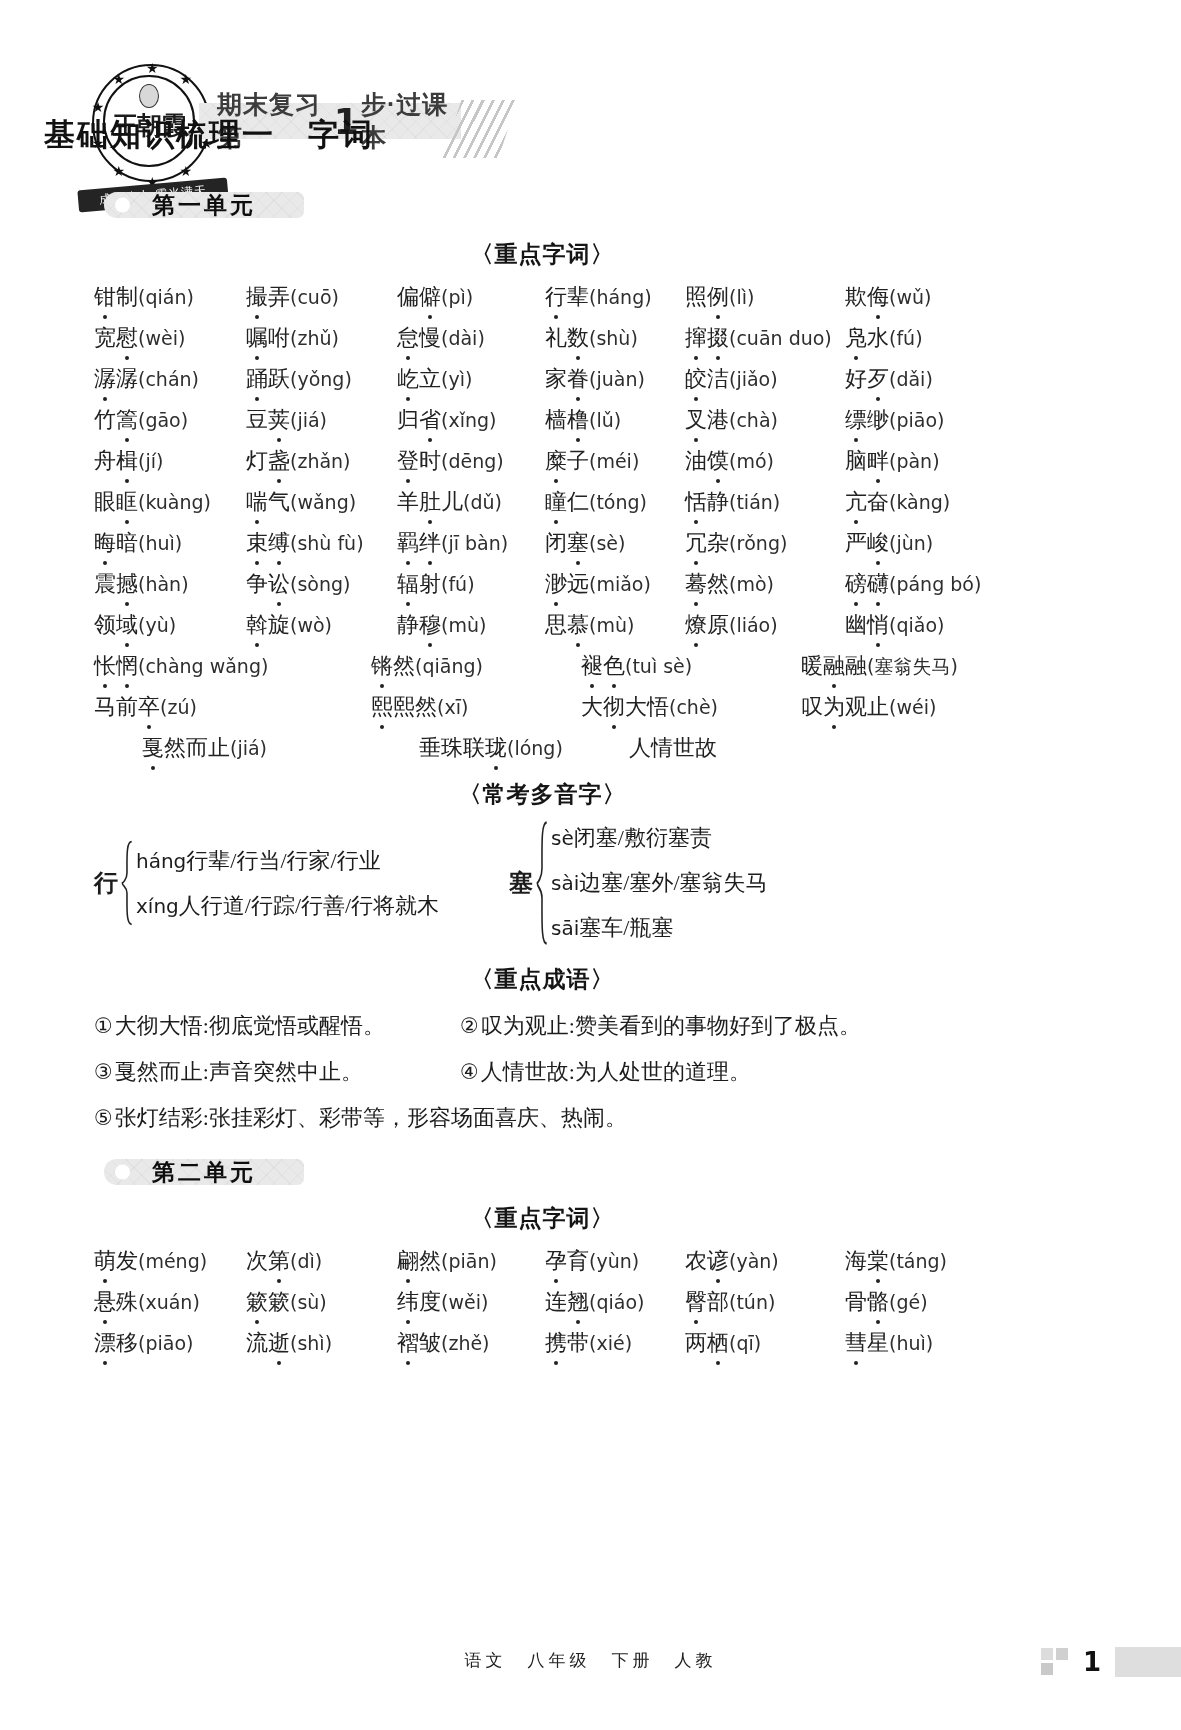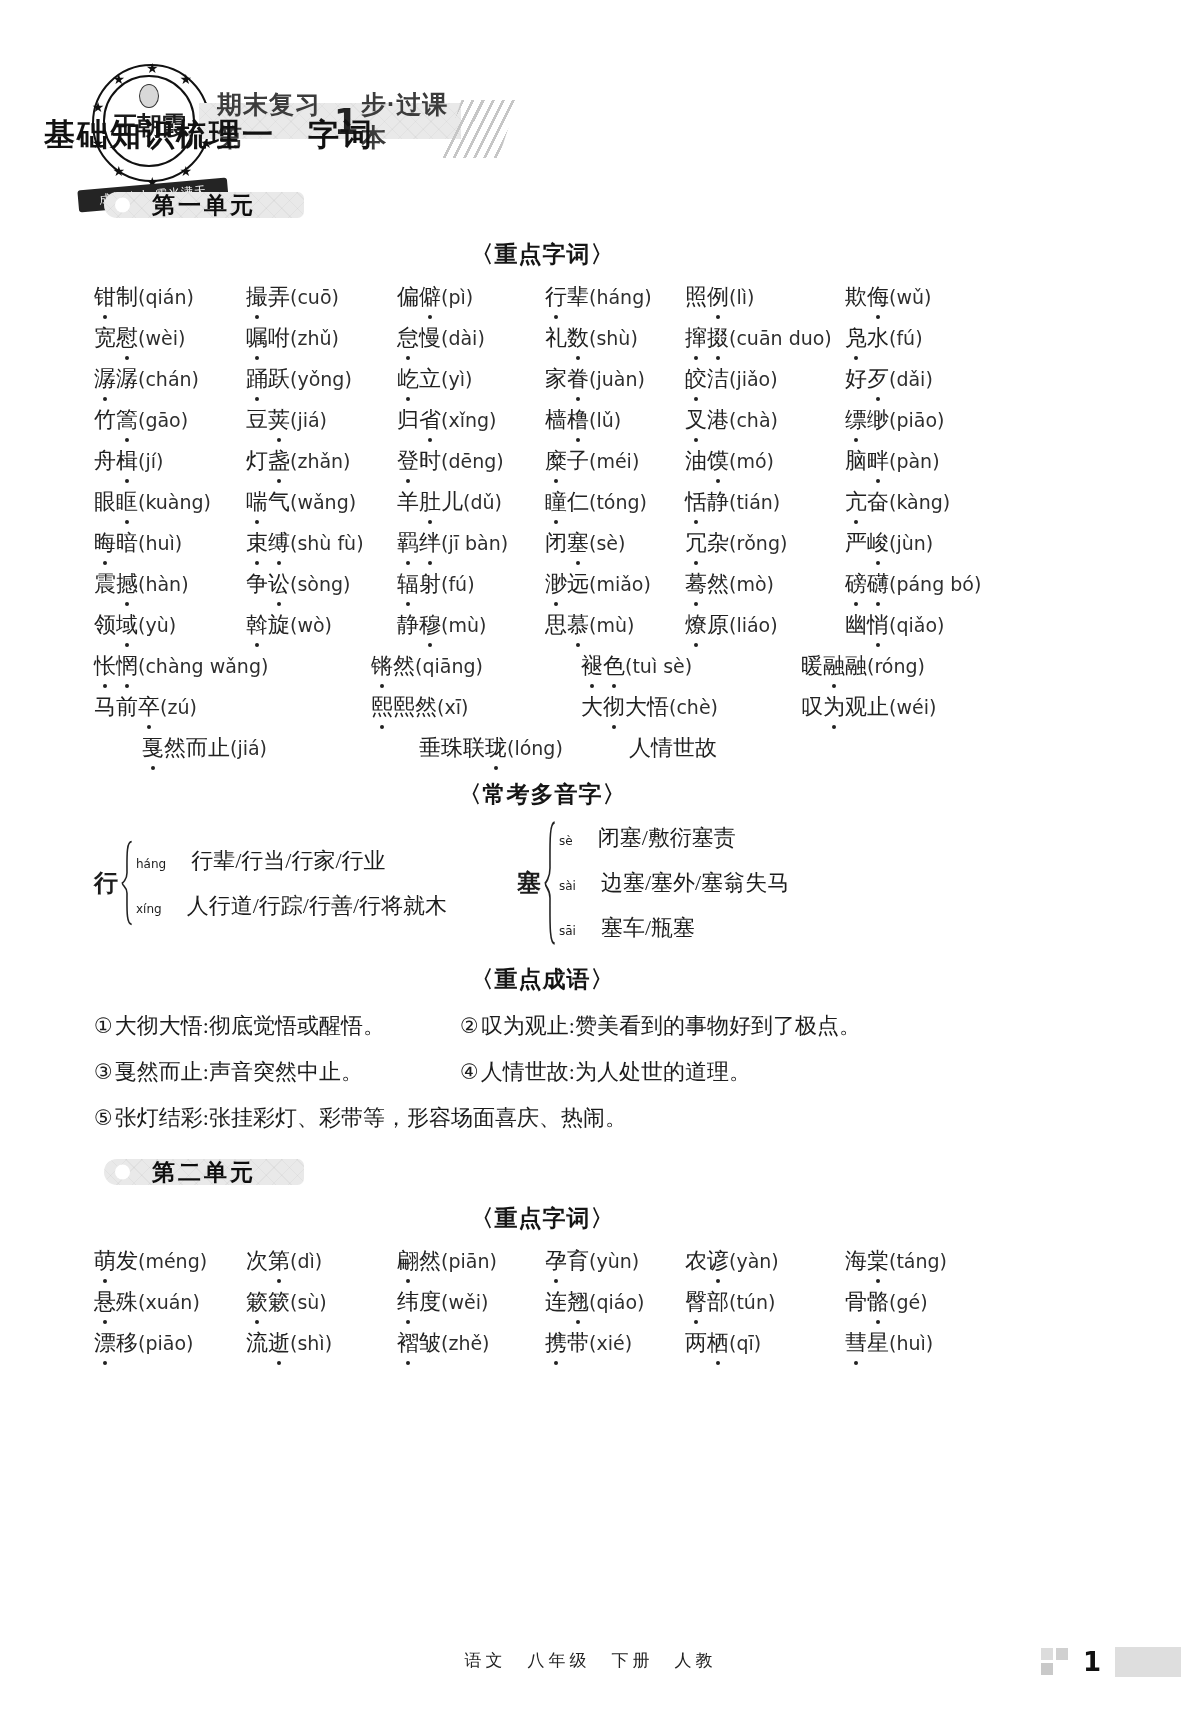--- a/index.html
+++ b/index.html
@@ -76,21 +76,21 @@
   .py { font-family:"DejaVu Sans","Liberation Sans",sans-serif; font-size:19px; color:#2e2e2e; }
 
   
   .poly-wrap { display:flex; align-items:center; margin-top:10px; }
   .poly-group { display:flex; align-items:center; }
   .poly-group + .poly-group { margin-left:70px; }
   .poly-char { font-family:"Liberation Sans","DejaVu Sans",sans-serif; font-weight:900; font-size:24px; }
   .poly-brace { display:block; margin:0 2px; }
   .poly-lines { display:flex; flex-direction:column; row-gap:15px; }
   .poly-line { font-size:22px; white-space:nowrap; }
-  .poly-py { font-family:"DejaVu Sans","Liberation Sans",sans-serif; font-size:12px; margin-right:25px; }
+  .poly-py { font-family:"DejaVu Sans","Liberation Sans",sans-serif; font-size:20px; margin-right:0; }
 
   
   .idiom-grid { display:grid; grid-template-columns:366px auto; row-gap:16px; margin-top:16px; }
   .idiom { font-size:22px; line-height:30px; white-space:nowrap; }
   .idiom.full { grid-column:1 / -1; }
   .inum { font-family:"DejaVu Sans","Liberation Sans",sans-serif; font-size:21px; margin-right:2px; }
   .iterm {}
   .idef {}
 
   
@@ -219,21 +219,21 @@
           <div class="word"><span class="ch dot">斡</span><span class="ch">旋</span><span class="py">(wò)</span></div>
           <div class="word"><span class="ch">静</span><span class="ch dot">穆</span><span class="py">(mù)</span></div>
           <div class="word"><span class="ch">思</span><span class="ch dot">慕</span><span class="py">(mù)</span></div>
           <div class="word"><span class="ch dot">燎</span><span class="ch">原</span><span class="py">(liáo)</span></div>
           <div class="word"><span class="ch">幽</span><span class="ch dot">悄</span><span class="py">(qiǎo)</span></div>
         </div>
         <div class="wrow c4">
           <div class="word"><span class="ch dot">怅</span><span class="ch dot">惘</span><span class="py">(chàng wǎng)</span></div>
           <div class="word"><span class="ch dot">锵</span><span class="ch">然</span><span class="py">(qiāng)</span></div>
           <div class="word"><span class="ch dot">褪</span><span class="ch dot">色</span><span class="py">(tuì sè)</span></div>
-          <div class="word"><span class="ch">暖</span><span class="ch dot">融</span><span class="ch">融</span><span class="py">(róng)</span></div>
+          <div class="word"><span class="ch">暖</span><span class="ch dot">融</span><span class="ch">融</span><span class="py">(塞翁失马)</span></div>
         </div>
         <div class="wrow c4">
           <div class="word"><span class="ch">马</span><span class="ch">前</span><span class="ch dot">卒</span><span class="py">(zú)</span></div>
           <div class="word"><span class="ch dot">熙</span><span class="ch">熙</span><span class="ch">然</span><span class="py">(xī)</span></div>
           <div class="word"><span class="ch">大</span><span class="ch dot">彻</span><span class="ch">大</span><span class="ch">悟</span><span class="py">(chè)</span></div>
           <div class="word"><span class="ch">叹</span><span class="ch dot">为</span><span class="ch">观</span><span class="ch">止</span><span class="py">(wéi)</span></div>
         </div>
         <div class="wrow c3">
           <div class="word"><span class="ch dot">戛</span><span class="ch">然</span><span class="ch">而</span><span class="ch">止</span><span class="py">(jiá)</span></div>
           <div class="word"><span class="ch">垂</span><span class="ch">珠</span><span class="ch">联</span><span class="ch dot">珑</span><span class="py">(lóng)</span></div>

